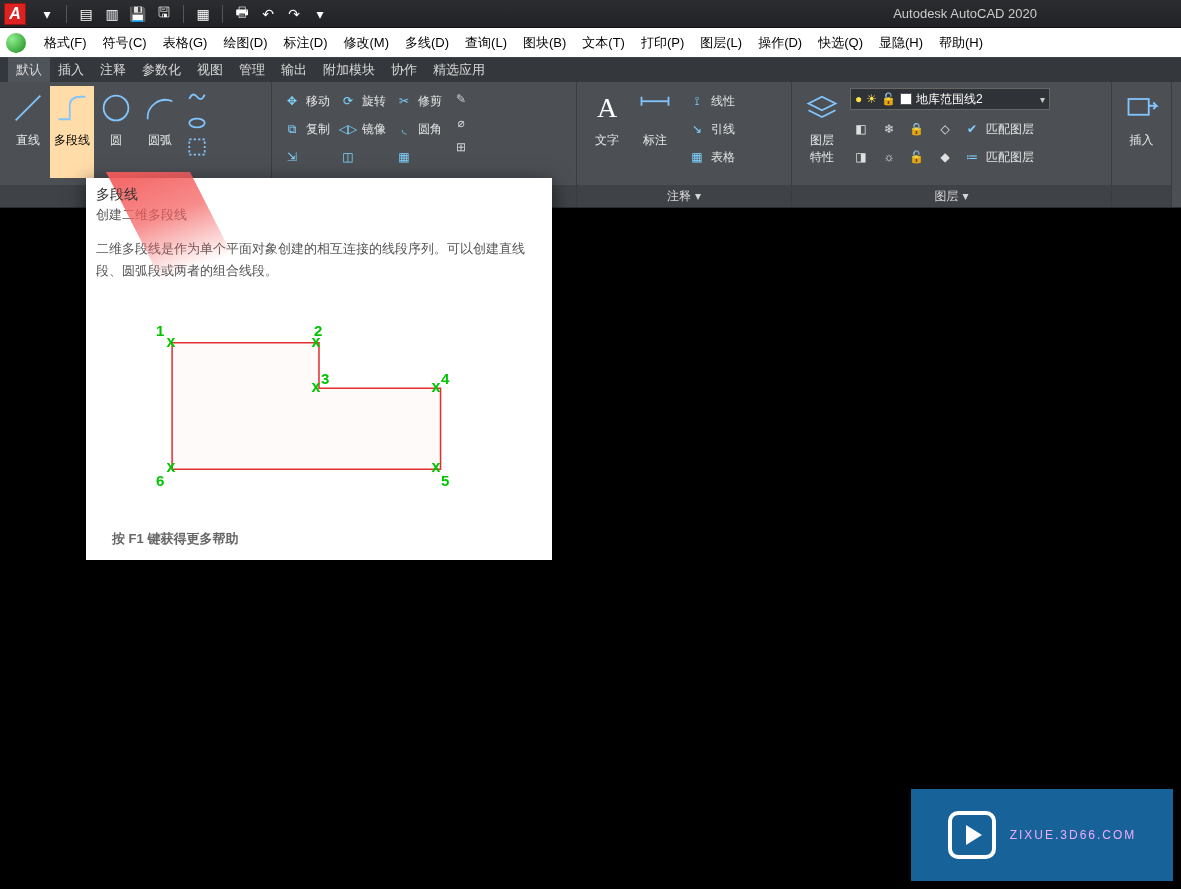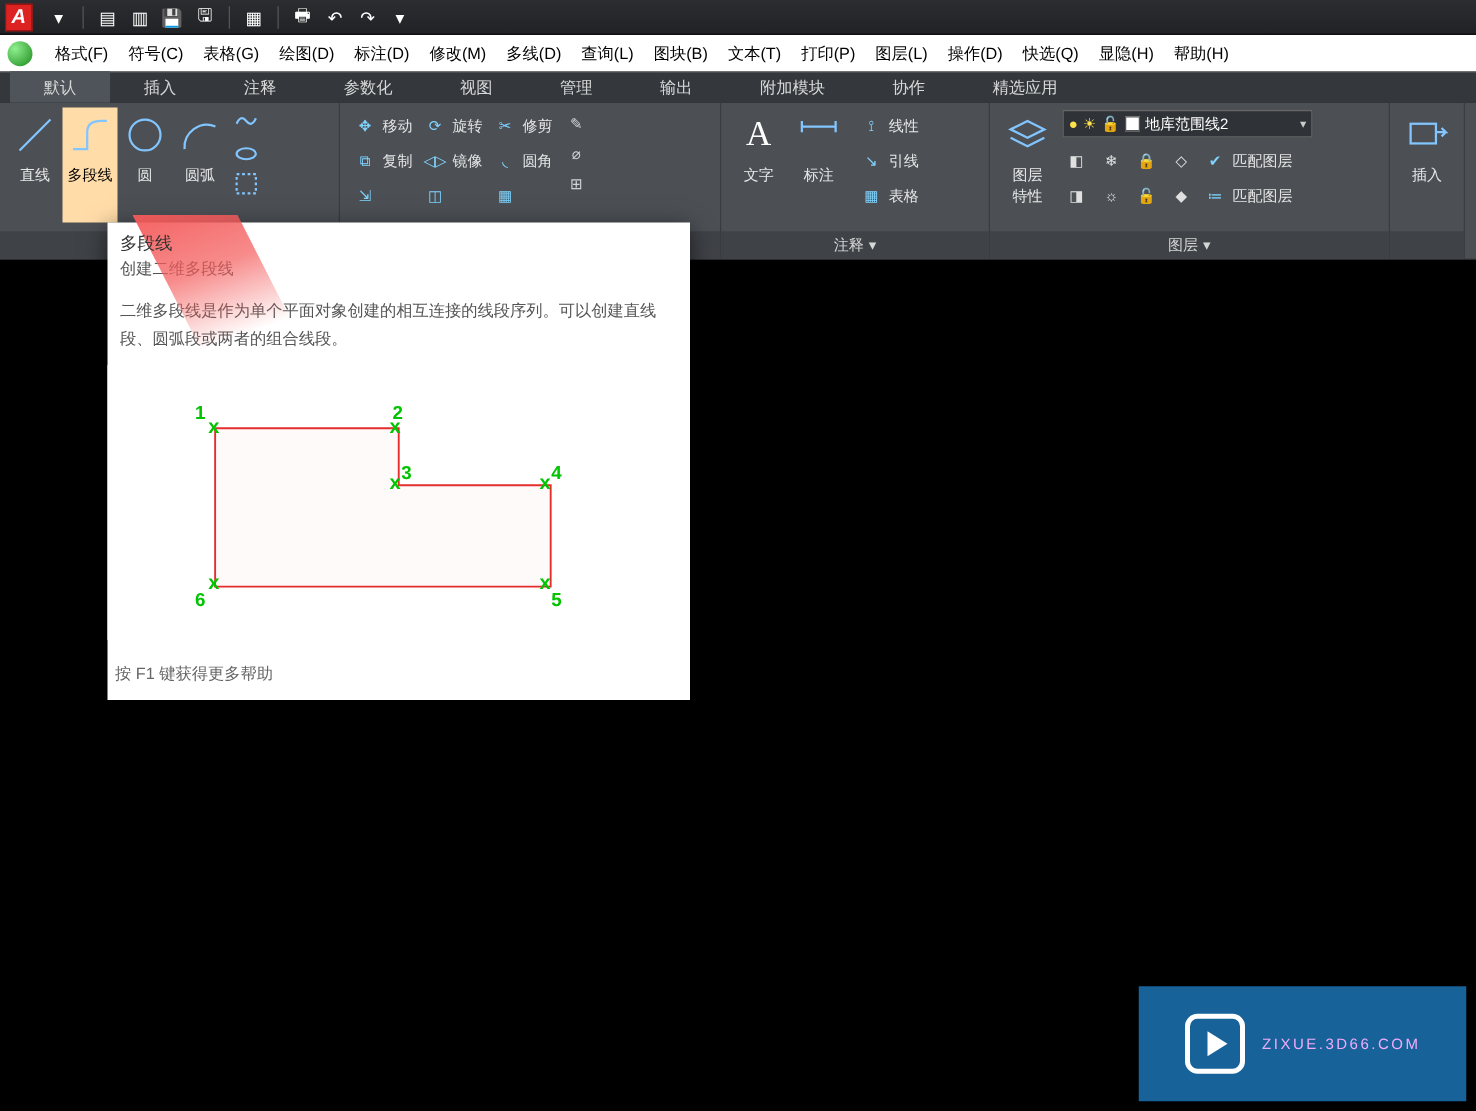--- a/index.html
+++ b/index.html
@@ -67,21 +67,21 @@
   .menu-bar .mitem { padding:0 8px; cursor:default;}
   
   .tab-strip {
     height: 24px;
     background: #34383c;
     display:flex;align-items:flex-end;
     padding-left:8px;
     color:#d8d8d8;
     font-size:13px;
   }
-  .tab-strip .tab {padding:4px 27px 3px;cursor:default;}
+  .tab-strip .tab {padding:4px 8px 3px;cursor:default;}
   .tab-strip .tab.active {background:#4f545a;}
   
   .ribbon {
     height: 126px;
     background: #4c5055;
     display:flex;
     border-bottom:1px solid #2a2c2e;
   }
   .panel {
     display:flex;flex-direction:column;
@@ -136,21 +136,21 @@
   .tooltip-diagram {
     height:220px;position:relative;margin:4px 0 12px;background:#fff;
   }
   .tooltip .cmdrow{
     border-top:1px solid #cfcfcf;padding:10px 10px;display:flex;align-items:center;gap:8px;color:#555;font-weight:bold;
   }
   .tooltip .cmd-ico{
     width:16px;height:14px;background:linear-gradient(#f5f0c8,#d8d0a0);border:1px solid #888;position:relative;
   }
   .tooltip .cmd-ico::after{content:"";position:absolute;left:2px;top:3px;width:8px;height:6px;background:#555;}
-  .tooltip .help{padding:6px 6px 12px;color:#666;font-weight:normal;font-size:13px;}
+  .tooltip .help{padding:6px 26px 12px;color:#666;font-weight:bold;font-size:13px;}
   .tooltip-arrow{
     position:absolute;left:20px;top:-6px;width:140px;height:110px;
     background:linear-gradient(160deg,rgba(244,90,90,.95) 0%,rgba(244,90,90,.7) 40%,rgba(244,90,90,0) 80%);
     clip-path:polygon(0 0,60% 0,100% 100%,40% 100%);
     pointer-events:none;
   }
   
   .diagram-svg{position:absolute;inset:0;}
   .pt-lbl{position:absolute;color:#00c400;font-weight:bold;font-size:15px;}
   .x-mark{position:absolute;color:#00c400;font-weight:bold;font-size:16px;transform:translate(-50%,-50%);}
@@ -186,20 +186,21 @@
     <div class="qbtn">💾</div>
     <div class="qbtn">🖫</div>
     <div class="sep"></div>
     <div class="qbtn">▦</div>
     <div class="sep"></div>
     <div class="qbtn">🖶</div>
     <div class="qbtn">↶</div>
     <div class="qbtn">↷</div>
     <div class="qbtn">▾</div>
   </div>
+  <div class="title-text">Autodesk AutoCAD 2020</div>
 </div>
 
 <div class="menu-bar">
   <div class="globe"></div>
   <span class="mitem">格式(F)</span>
   <span class="mitem">符号(C)</span>
   <span class="mitem">表格(G)</span>
   <span class="mitem">绘图(D)</span>
   <span class="mitem">标注(D)</span>
   <span class="mitem">修改(M)</span>

